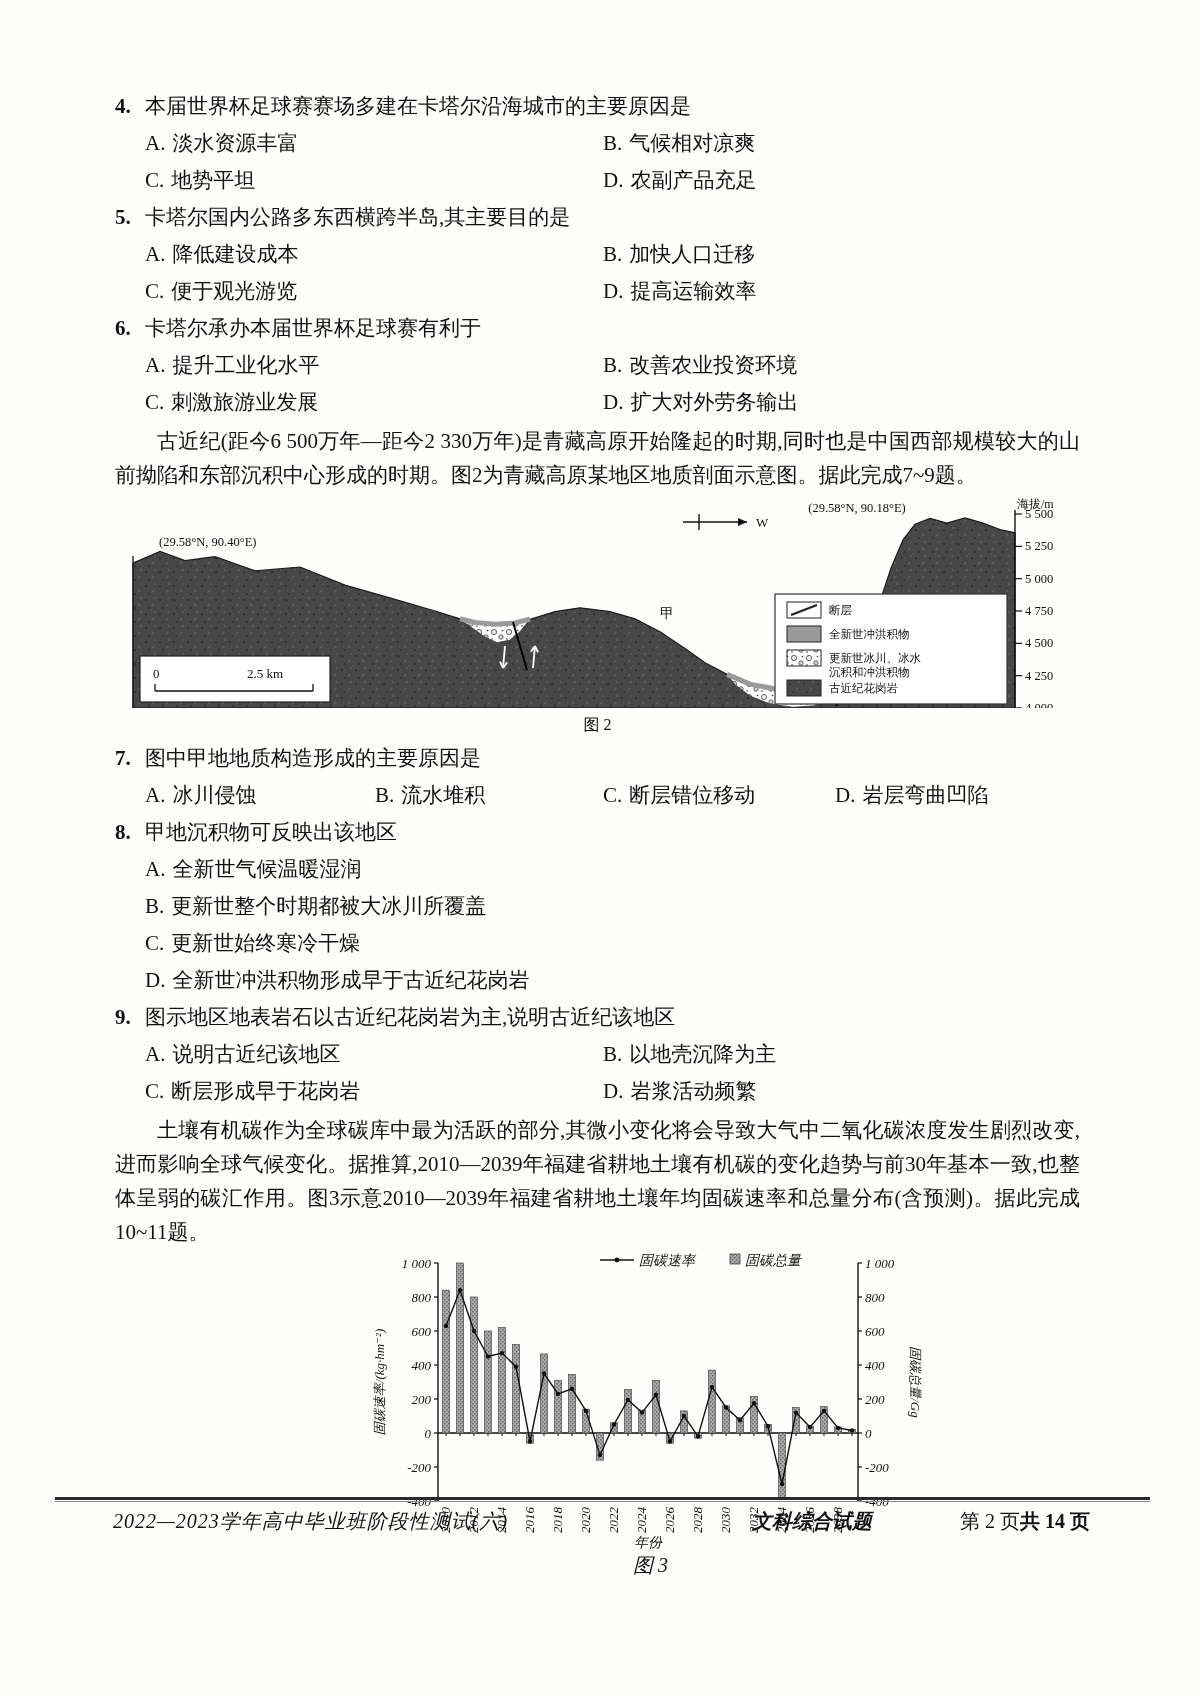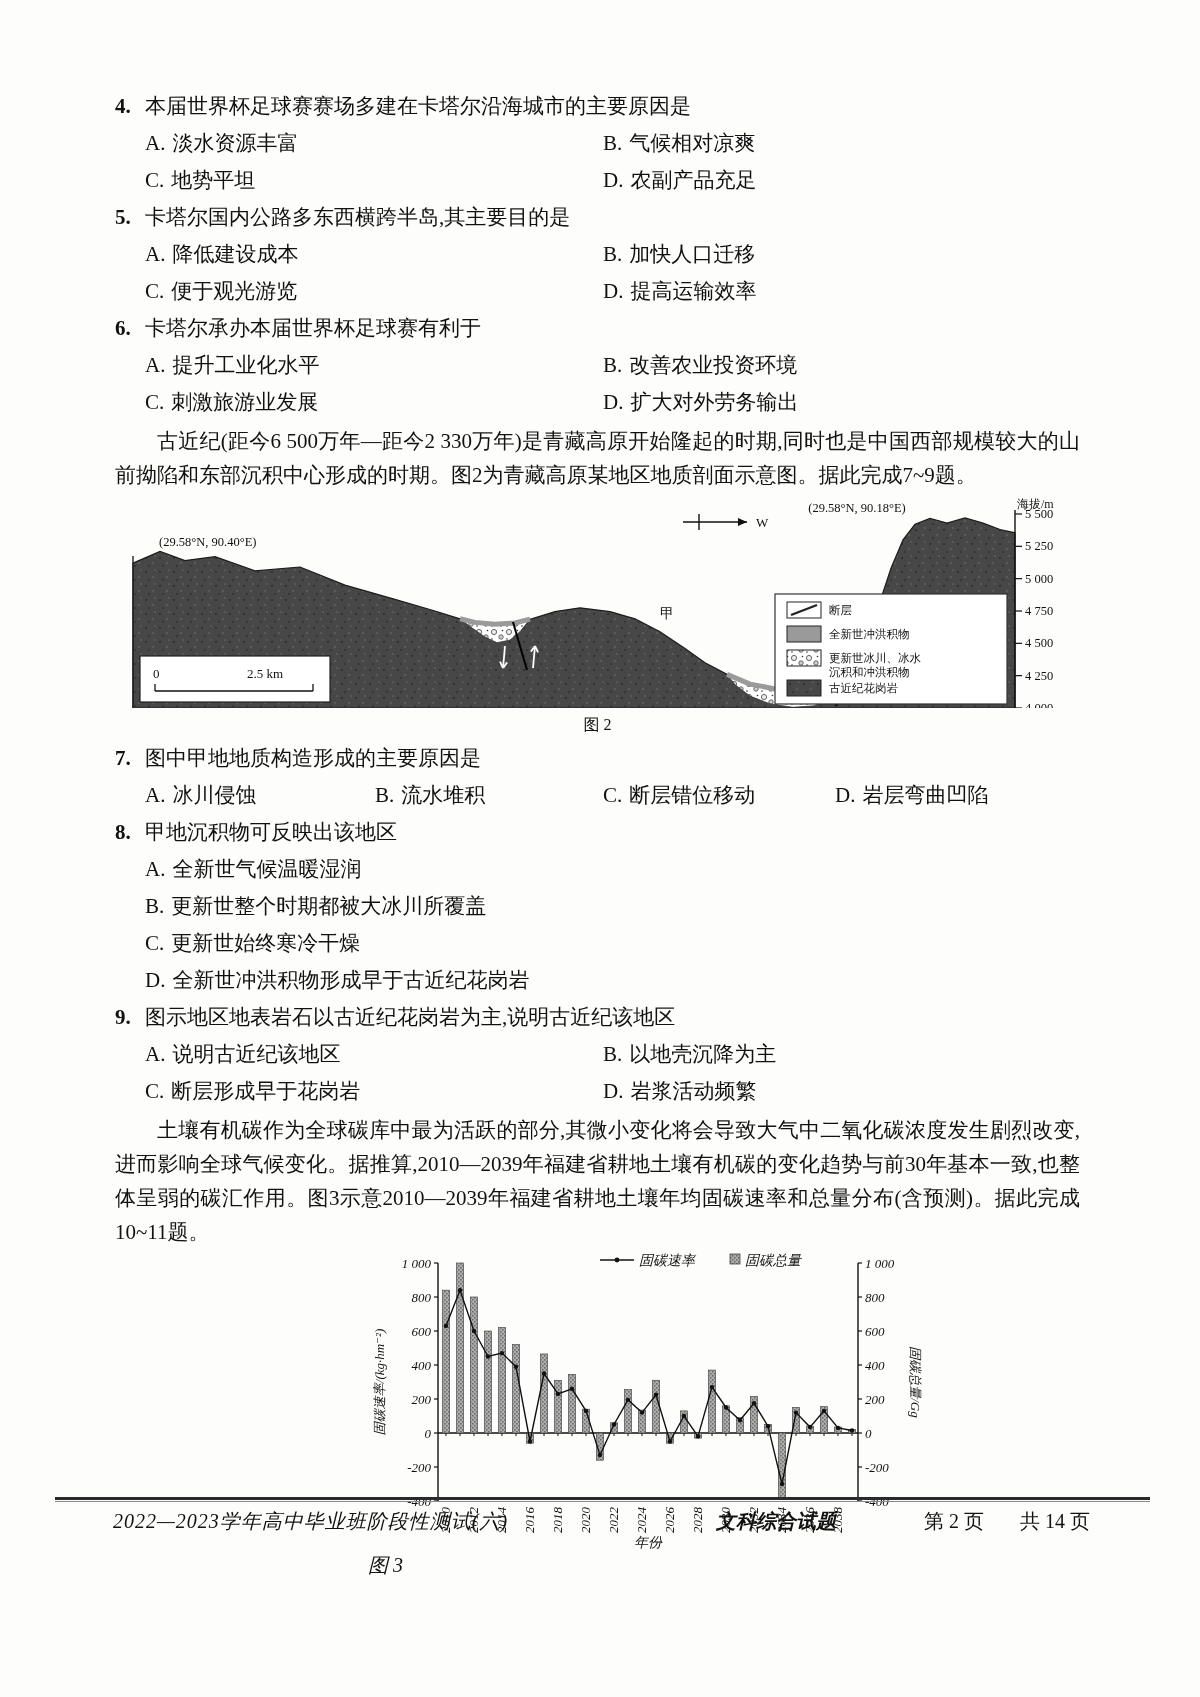--- a/index.html
+++ b/index.html
@@ -16,28 +16,28 @@
   .opts{margin-left:30px;display:grid;line-height:37px;}
   .opts.two-col{grid-template-columns:458px 1fr;}
   .opts.four-col{grid-template-columns:230px 228px 232px 1fr;}
   .opts.one-col{grid-template-columns:1fr;}
   .opt{display:flex;}
   .olabel{margin-right:7px;}
   .para{font-size:21px;line-height:34px;text-indent:2em;text-align:justify;margin:3px 0 2px;}
   .figure-wrap{margin-top:6px;}
   .fig-caption{text-align:center;font-size:16px;line-height:22px;margin:2px 0 4px;}
   .chart-wrap{margin-left:253px;width:565px;font-style:italic;}
-  .chart-caption{font-size:20px;line-height:20px;margin-top:0;}
+  .chart-caption{text-align:center;font-size:20px;line-height:20px;margin-top:0;}
   .footer{position:absolute;left:55px;right:50px;top:1497px;}
   .footer-rule{border-top:3px solid #2a2a2a;border-bottom:1px solid #888;height:1px;}
   .footer-row{display:flex;align-items:baseline;padding:6px 60px 0 58px;font-size:20px;}
   .footer-left{font-style:italic;letter-spacing:1px;}
   .footer-center{margin-left:auto;font-weight:bold;font-size:20px;font-style:italic;}
   .footer-page{margin-left:88px;font-weight:normal;}
-  .footer-total{margin-left:36px;font-weight:normal;}
+  .footer-total{font-weight:bold;}
   svg text{font-family:"Liberation Serif","DejaVu Serif",serif;}
 </style>
 </head>
 <body>
 
 <div class="content">
   <div id="questions-top">
       <div class="question">
         <div class="qstem">
           <span class="qnum">4.</span>

